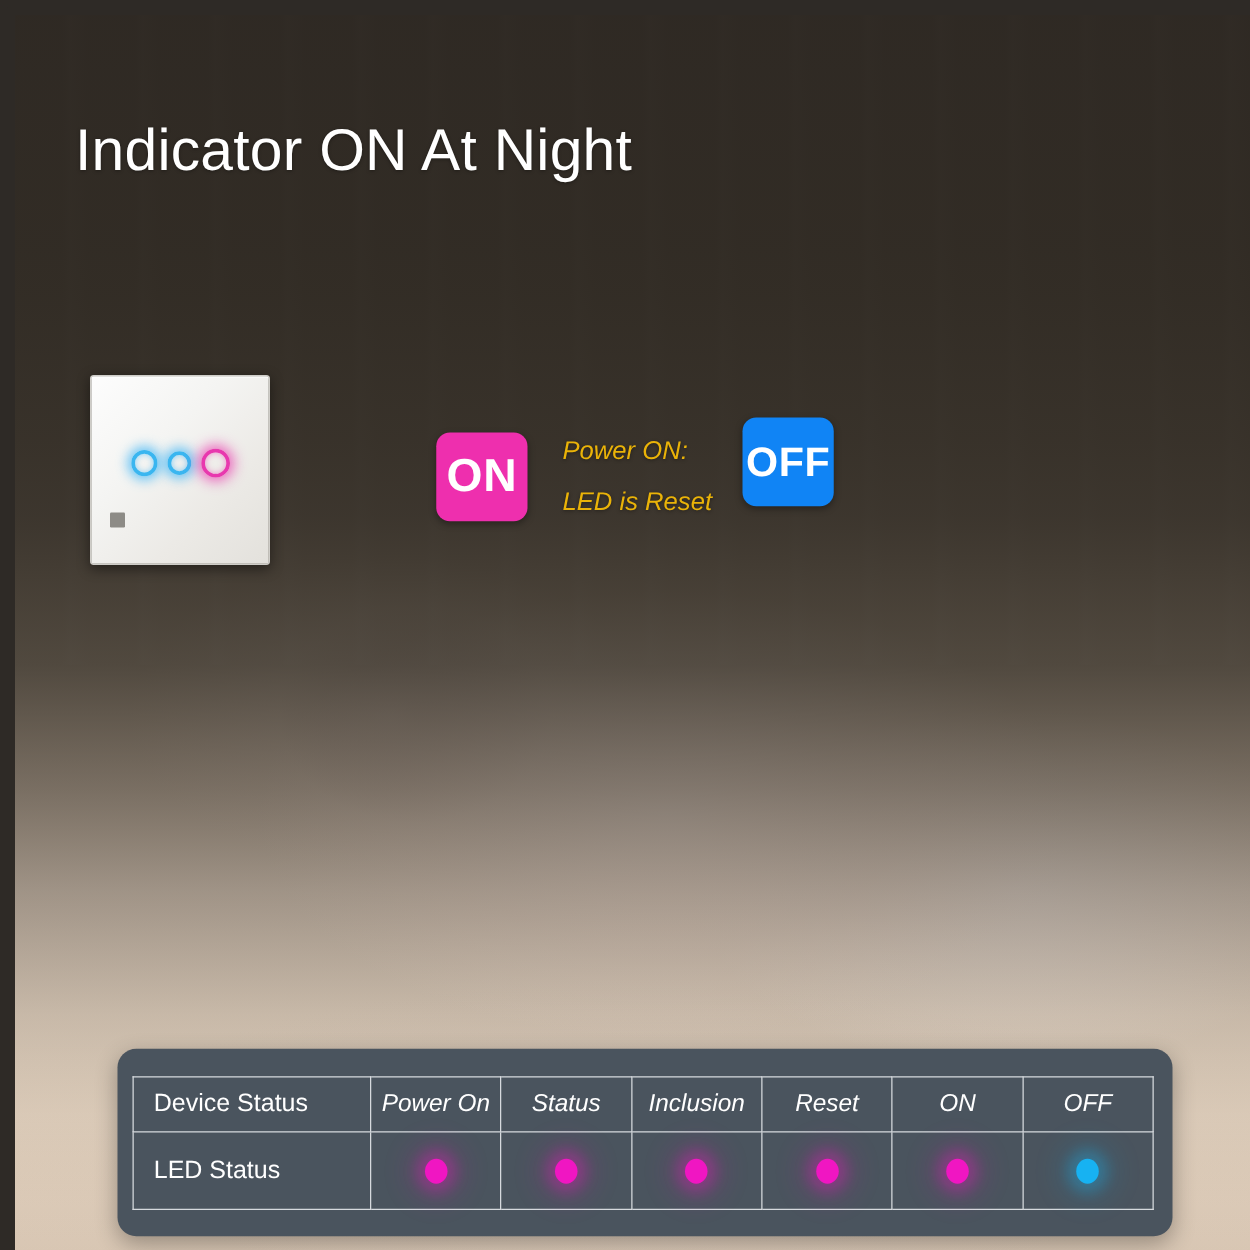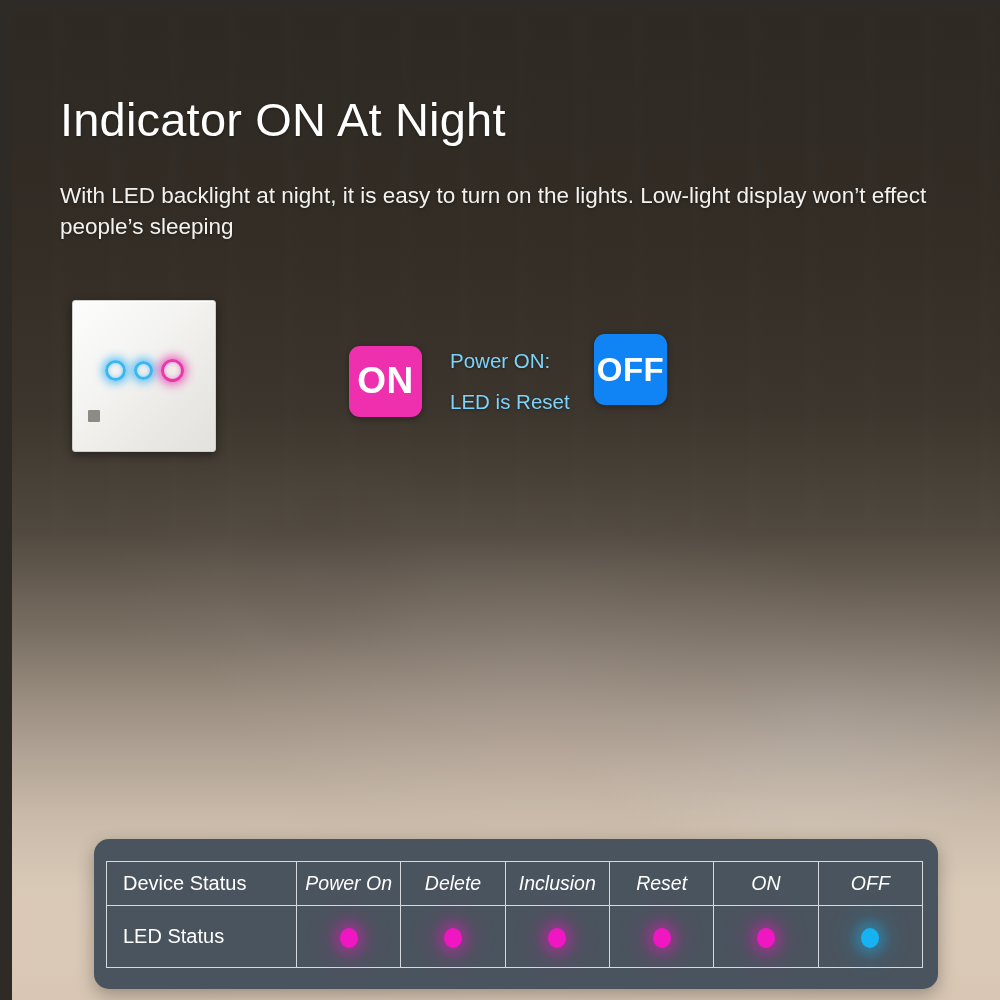--- a/index.html
+++ b/index.html
@@ -112,23 +112,24 @@
   .legend.off { left:576px; top:316px; }
   .badge {
     width:73px; height:71px; border-radius:11px;
     display:flex; align-items:center; justify-content:center;
     color:#ffffff; font-size:37px; font-weight:700; letter-spacing:0.5px;
     box-shadow:0 2px 6px rgba(0,0,0,0.35);
   }
   .badge.pink { background:#ee2fae; }
   .badge.blue { background:#1084f5; font-size:33px; }
   .legend-text {
-    color:#7dd3fc; font-size:20.5px; line-height:1.42;
+    color:#eab308; font-size:20.5px; line-height:1.42;
     text-shadow:0 1px 3px rgba(0,0,0,0.4);
     white-space:nowrap;
+    font-style:italic;
   }
 
   
   .table-panel {
     position:absolute; left:82px; top:827px;
     width:844px; height:150px;
     background:#4a545e;
     border-radius:15px;
     box-shadow:0 6px 18px rgba(0,0,0,0.30);
   }
@@ -174,21 +175,20 @@
 </head>
 <body>
 
 <div class="stage">
 
   <div class="photo"></div>
   <div class="photo-stripes"></div>
   <div class="dim"></div>
 
   <div class="headline">Indicator ON At Night</div>
-  <div class="subhead">With LED backlight at night,   it is easy to turn on the lights. Low-light display won’t effect people’s sleeping</div>
 
   <div class="switch-wrap">
     <div class="switch-panel"></div>
     <div class="switch-leds">
       <span class="led-ring blue"></span>
       <span class="led-ring blue mid"></span>
       <span class="led-ring pink"></span>
     </div>
     <div class="switch-dot"></div>
   </div>
@@ -204,21 +204,21 @@
   <div class="legend off">
     <div class="badge blue">OFF</div>
   </div>
 
   <div class="table-panel">
     <table class="status">
       <tbody>
           <tr class="head">
         <td class="label col-label">Device Status</td>
         <td class="col-cell">Power On</td>
-        <td class="col-cell">Delete</td>
+        <td class="col-cell">Status</td>
         <td class="col-cell">Inclusion</td>
         <td class="col-cell">Reset</td>
         <td class="col-cell">ON</td>
         <td class="col-cell">OFF</td>
       </tr>
       <tr class="body">
         <td class="label col-label">LED Status</td>
         <td class="dot-cell">
           <span class="dot pink"></span>
         </td>

